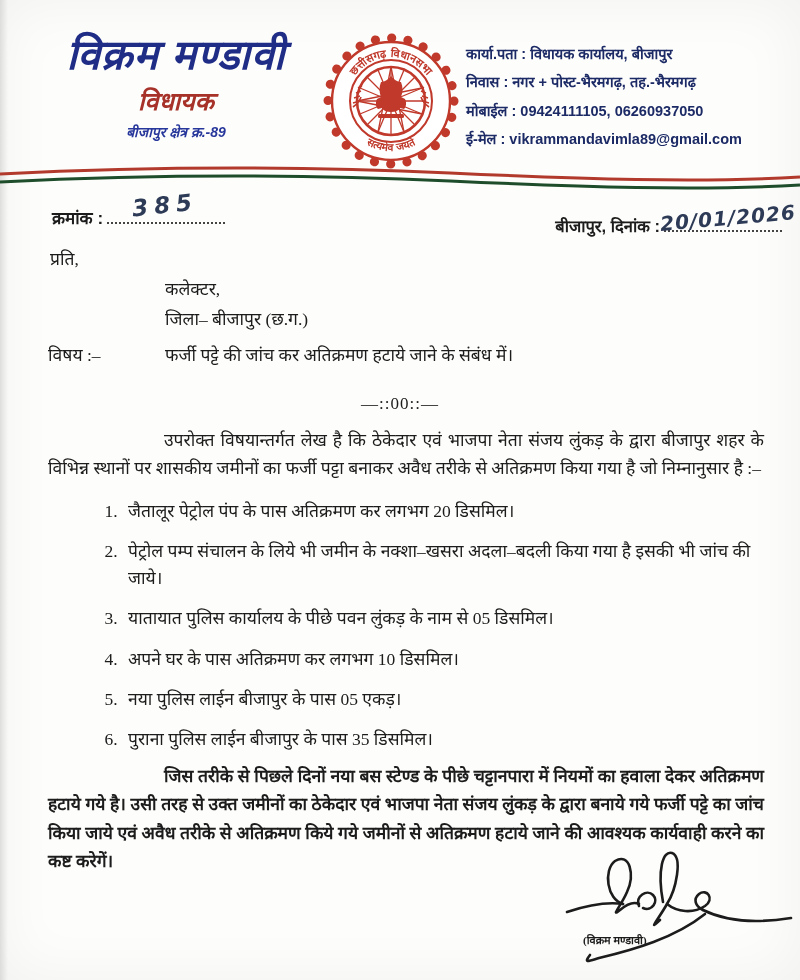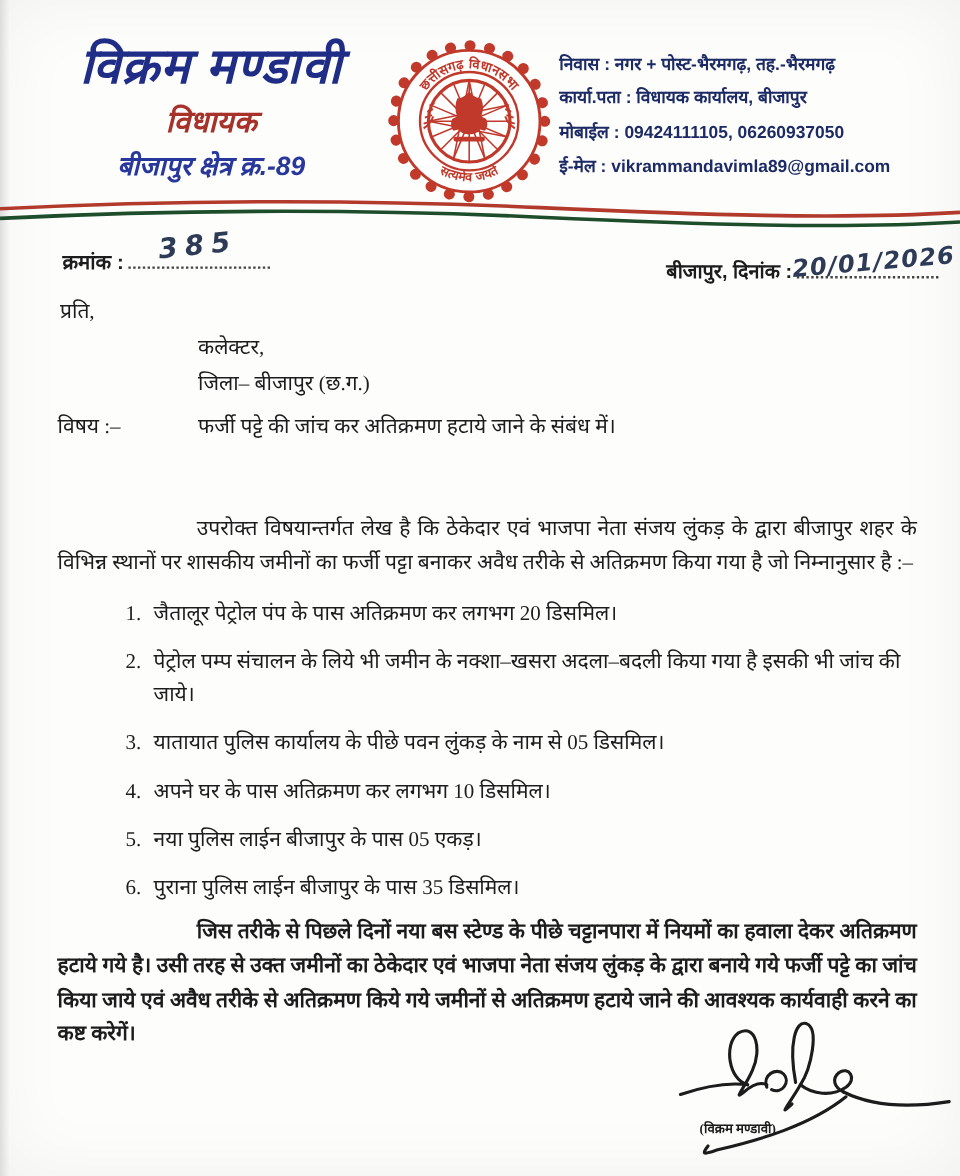--- a/index.html
+++ b/index.html
@@ -12,21 +12,21 @@
   .page{position:relative;width:800px;height:980px;background:var(--paper);overflow:hidden;
         box-shadow:inset 0 0 60px rgba(0,0,0,0.05);}
   .page::before{content:"";position:absolute;left:0;top:0;bottom:0;width:8px;
         background:linear-gradient(90deg,rgba(0,0,0,0.10),rgba(0,0,0,0));}
 
   
   .name-block{position:absolute;left:28px;top:34px;width:296px;text-align:center;
         font-family:"Liberation Sans","DejaVu Sans",sans-serif;font-style:italic;}
   .mla-name{font-size:41px;font-weight:bold;color:var(--name_blue);letter-spacing:1px;line-height:1.05;}
   .mla-designation{font-size:25px;font-weight:bold;color:var(--designation_red);margin-top:6px;}
-  .mla-constituency{font-size:22px;font-weight:bold;color:var(--constituency_blue);margin-top:5px;}
+  .mla-constituency{font-size:14px;font-weight:bold;color:var(--constituency_blue);margin-top:5px;}
 
   .emblem{position:absolute;left:320px;top:30px;width:142px;height:142px;}
 
   .contact-block{position:absolute;left:466px;top:40px;width:326px;
         font-family:"Liberation Sans","DejaVu Sans",sans-serif;
         font-size:14.5px;font-weight:bold;color:var(--contact_blue);line-height:1.95;}
   .contact-row{white-space:nowrap;}
 
   
   .tricolor{position:absolute;left:0;top:162px;width:800px;height:34px;}
@@ -123,26 +123,26 @@
 
       <g fill="#c0392b">
         <path d="M 71 46 c -3 4 -7 6 -10 6 c -2 5 -2 10 0 15 l -4 2 c -2 4 -1 8 1 10 l 4 -1 c 2 3 5 4 9 4 c 4 0 7 -1 9 -4 l 4 1 c 2 -2 3 -6 1 -10 l -4 -2 c 2 -5 2 -10 0 -15 c -3 0 -7 -2 -10 -6 z"></path>
         <rect x="58" y="84" width="26" height="4" rx="1.5"></rect>
       </g>
     </svg>
   </div>
 
   <div class="contact-block">
     <div class="contact-row">
+      <span>कार्या.पता :</span>
+      <span>विधायक कार्यालय, बीजापुर</span>
+    </div>
+    <div class="contact-row">
       <span>निवास :</span>
       <span>नगर + पोस्ट-भैरमगढ़, तह.-भैरमगढ़</span>
-    </div>
-    <div class="contact-row">
-      <span>कार्या.पता :</span>
-      <span>विधायक कार्यालय, बीजापुर</span>
     </div>
     <div class="contact-row">
       <span>मोबाईल :</span>
       <span>09424111105, 06260937050</span>
     </div>
     <div class="contact-row">
       <span>ई-मेल :</span>
       <span>vikrammandavimla89@gmail.com</span>
     </div>
   </div>
@@ -161,20 +161,21 @@
     <span>बीजापुर, दिनांक :</span><span class="dots"><span class="date-hand">20/01/2026</span></span>
   </div>
 
   <div class="body-text pratii">प्रति,</div>
   <div class="body-text addr1">कलेक्टर,</div>
   <div class="body-text addr2">जिला– बीजापुर (छ.ग.)</div>
 
   <div class="body-text subject-label">विषय :–</div>
   <div class="body-text subject-text">फर्जी पट्टे की जांच कर अतिक्रमण हटाये जाने के संबंध में।</div>
 
+  <div class="zero-sep">—::00::—</div>
 
   <div class="body-text para para1">उपरोक्त विषयान्तर्गत लेख है कि ठेकेदार एवं भाजपा नेता संजय लुंकड़ के द्वारा बीजापुर शहर के विभिन्न स्थानों पर शासकीय जमीनों का फर्जी पट्टा बनाकर अवैध तरीके से अतिक्रमण किया गया है जो निम्नानुसार है :–</div>
 
   <ol class="enc-list body-text">
     <li>जैतालूर पेट्रोल पंप के पास अतिक्रमण कर लगभग 20 डिसमिल।</li>
     <li>पेट्रोल पम्प संचालन के लिये भी जमीन के नक्शा–खसरा अदला–बदली किया गया है इसकी भी जांच की जाये।</li>
     <li>यातायात पुलिस कार्यालय के पीछे पवन लुंकड़ के नाम से 05 डिसमिल।</li>
     <li>अपने घर के पास अतिक्रमण कर लगभग 10 डिसमिल।</li>
     <li>नया पुलिस लाईन बीजापुर के पास 05 एकड़।</li>
     <li>पुराना पुलिस लाईन बीजापुर के पास 35 डिसमिल।</li>

